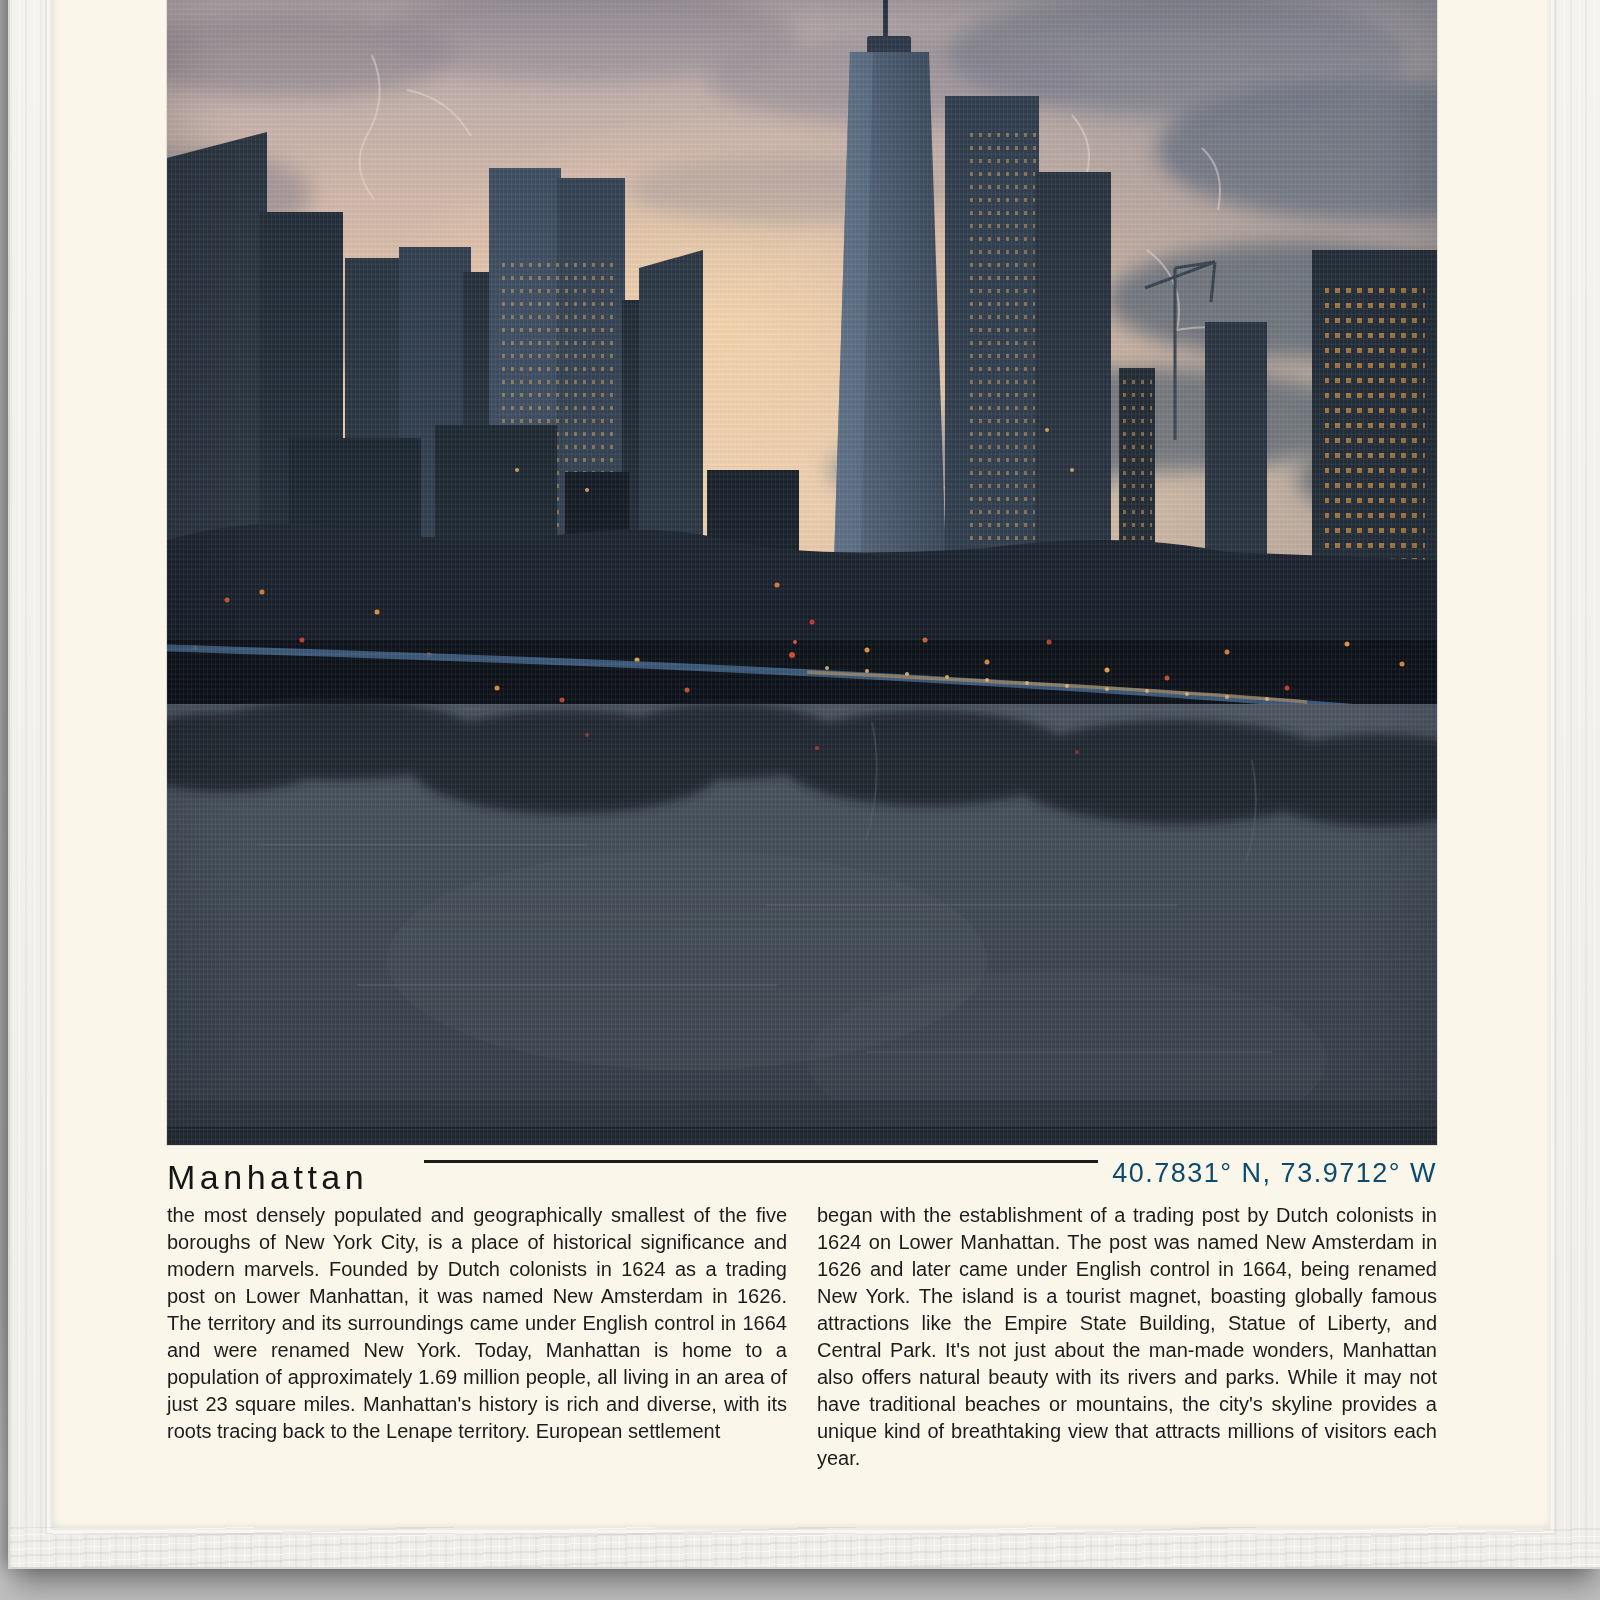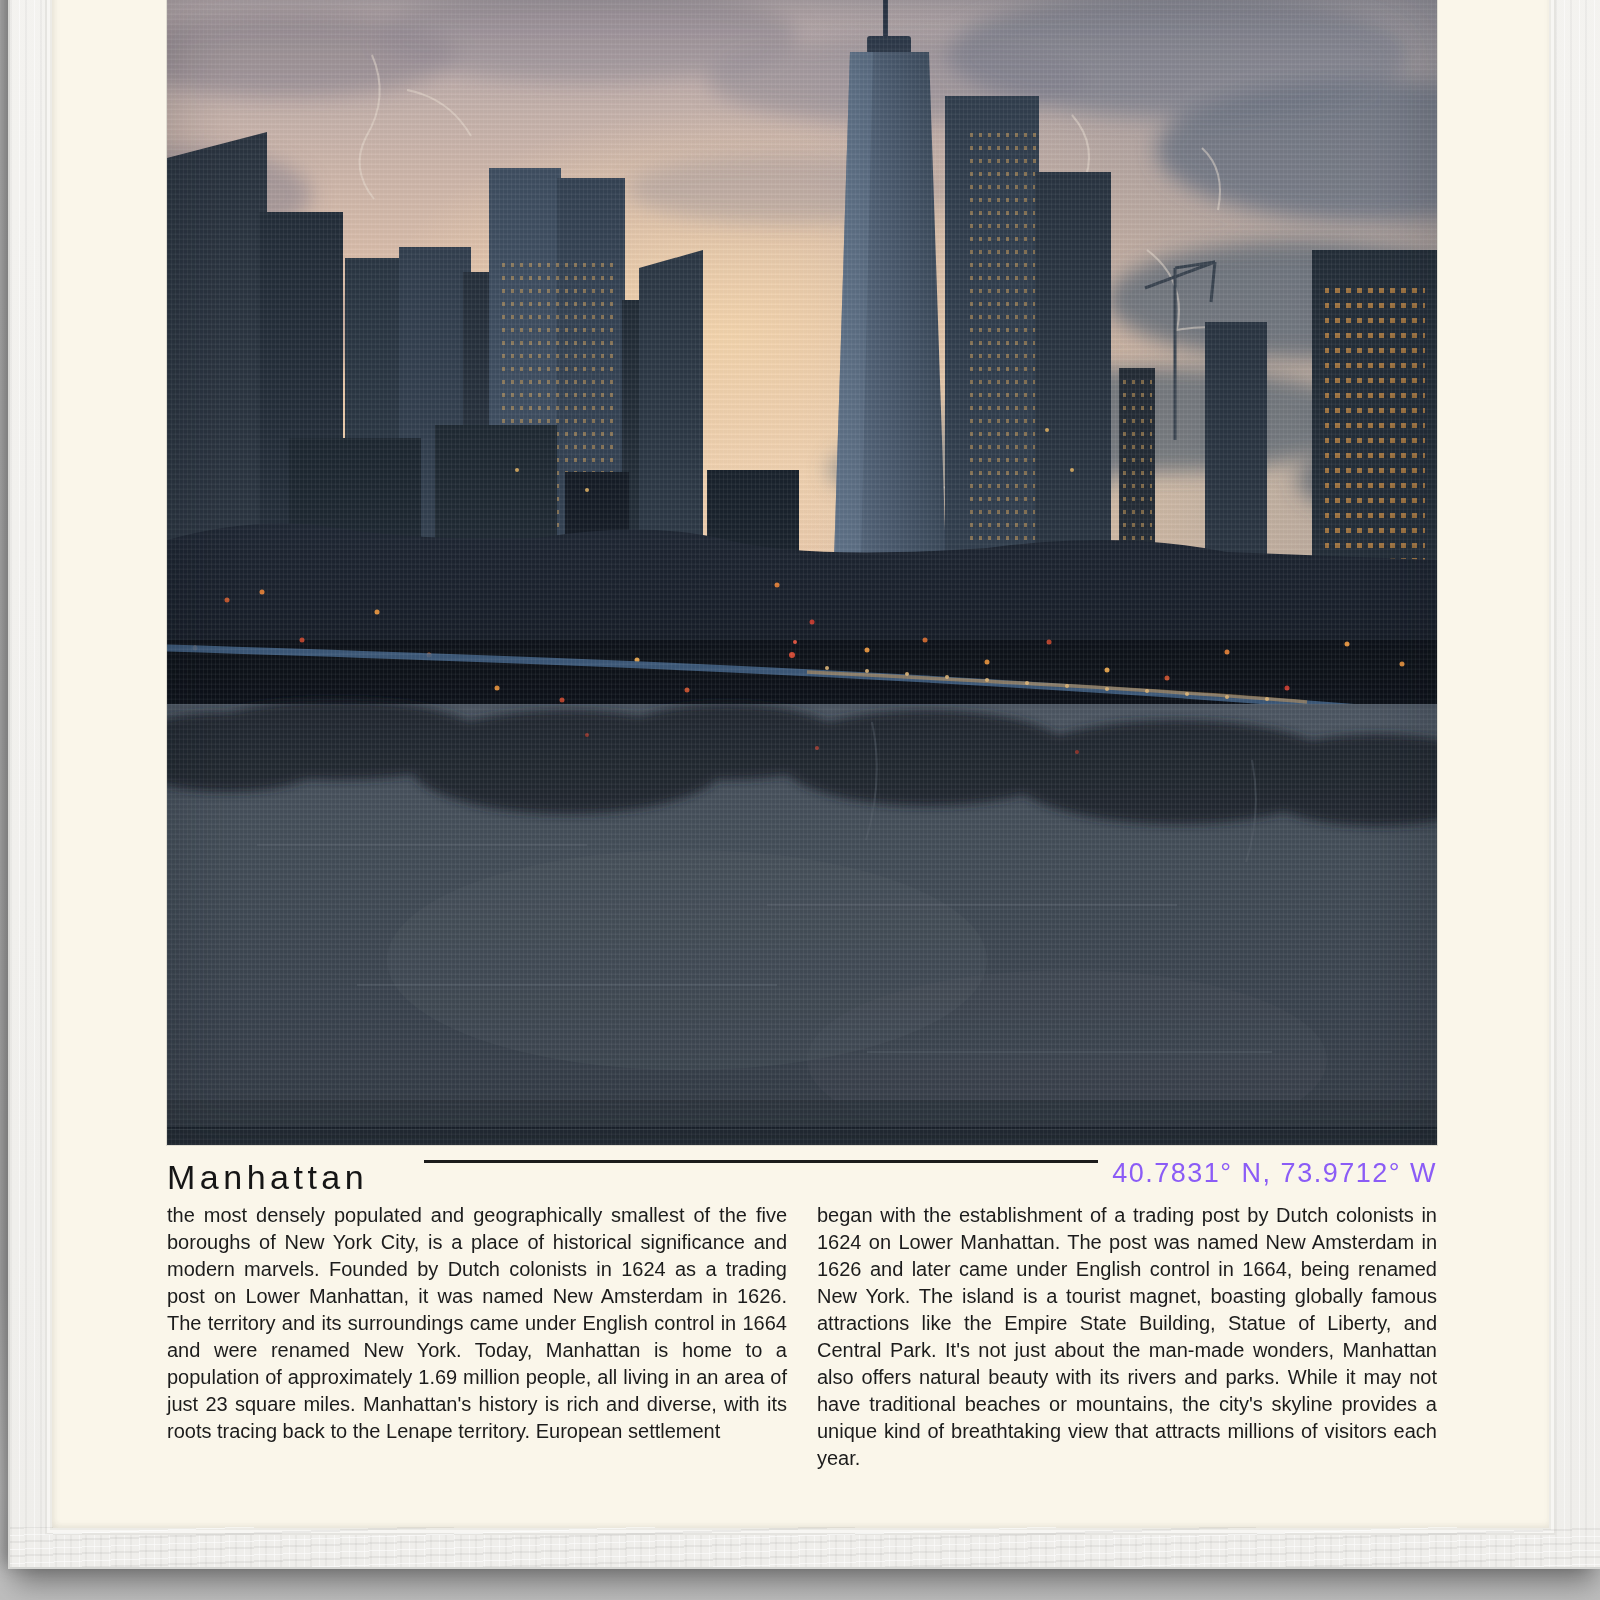--- a/index.html
+++ b/index.html
@@ -37,21 +37,21 @@
       repeating-linear-gradient(0deg,rgba(255,255,255,0.04) 0 1px,rgba(0,0,0,0.03) 2px 5px);
     box-shadow:inset 0 0 70px rgba(18,22,32,0.22);
   }
   .caption{position:absolute;left:115px;top:1263px;width:1270px;color:#1b1b1b;}
   .caption-header{display:flex;height:44px;}
   .poster-title{
     margin:0;font-size:34px;font-weight:400;letter-spacing:4.5px;color:#161616;
     font-family:"Liberation Sans","DejaVu Sans",sans-serif;white-space:nowrap;
   }
   .rule{flex:1;height:3px;background:#1c1c1c;margin:2px 14px 0 56px;}
-  .coords{font-size:27px;letter-spacing:1.5px;color:#8b5cf6;white-space:nowrap;}
+  .coords{font-size:27px;letter-spacing:1.5px;color:#0c4a6e;white-space:nowrap;}
   .columns{display:flex;gap:30px;}
   .columns p{
     flex:1;margin:0;font-size:20px;line-height:27px;text-align:justify;color:#1c1c1c;
     font-family:"Liberation Sans","DejaVu Sans",sans-serif;
   }
 </style>
 </head>
 <body>
 
 <div class="frame">

